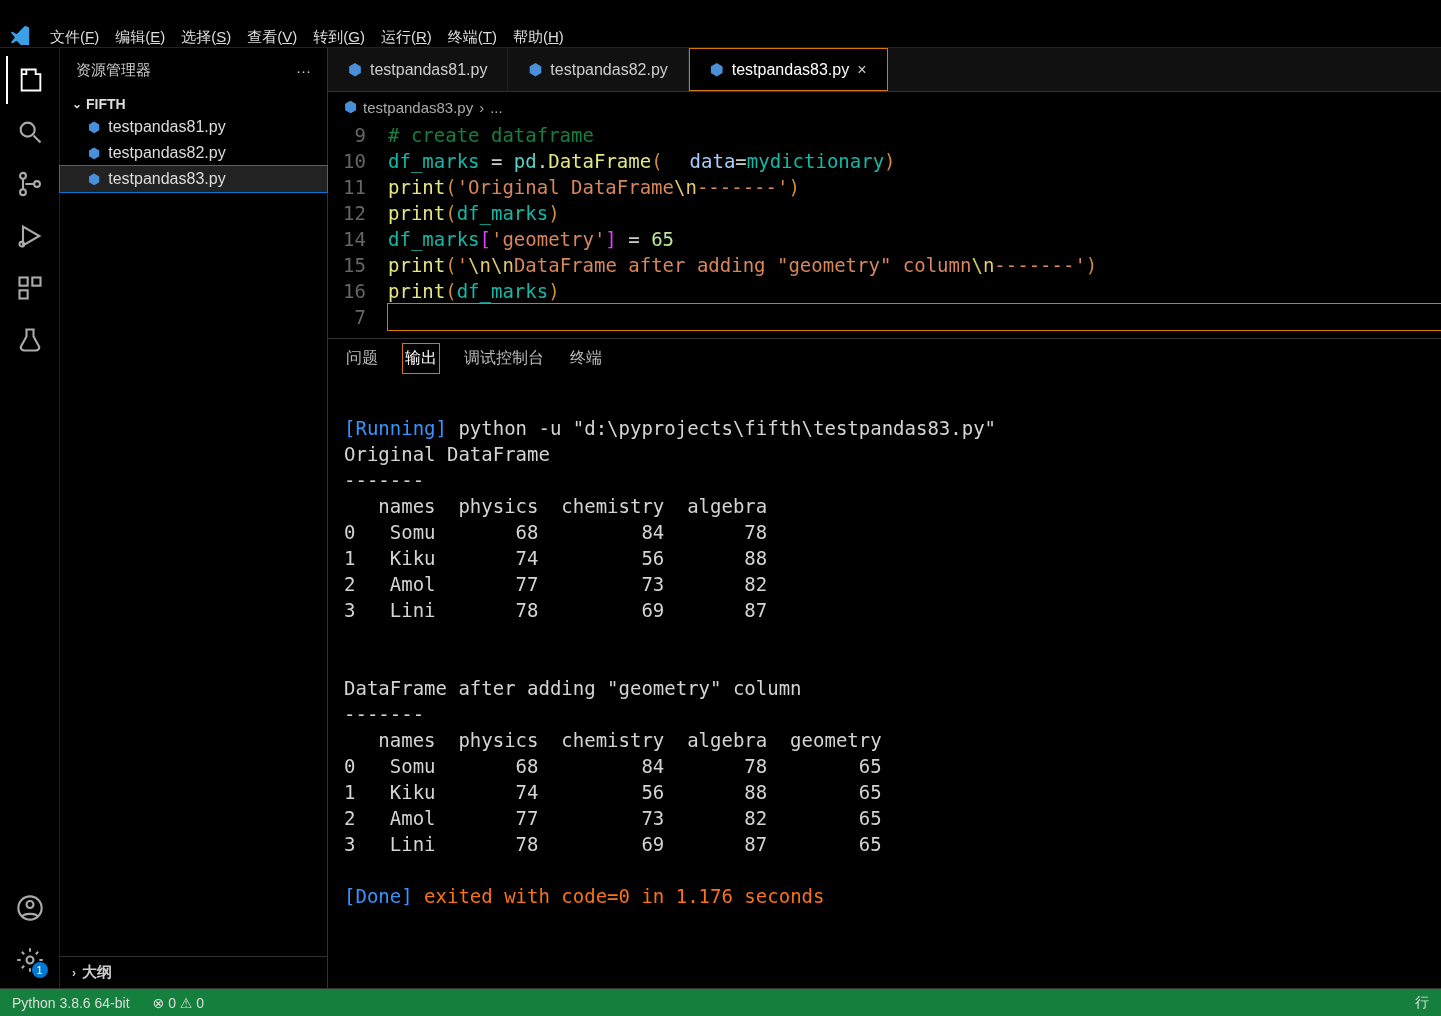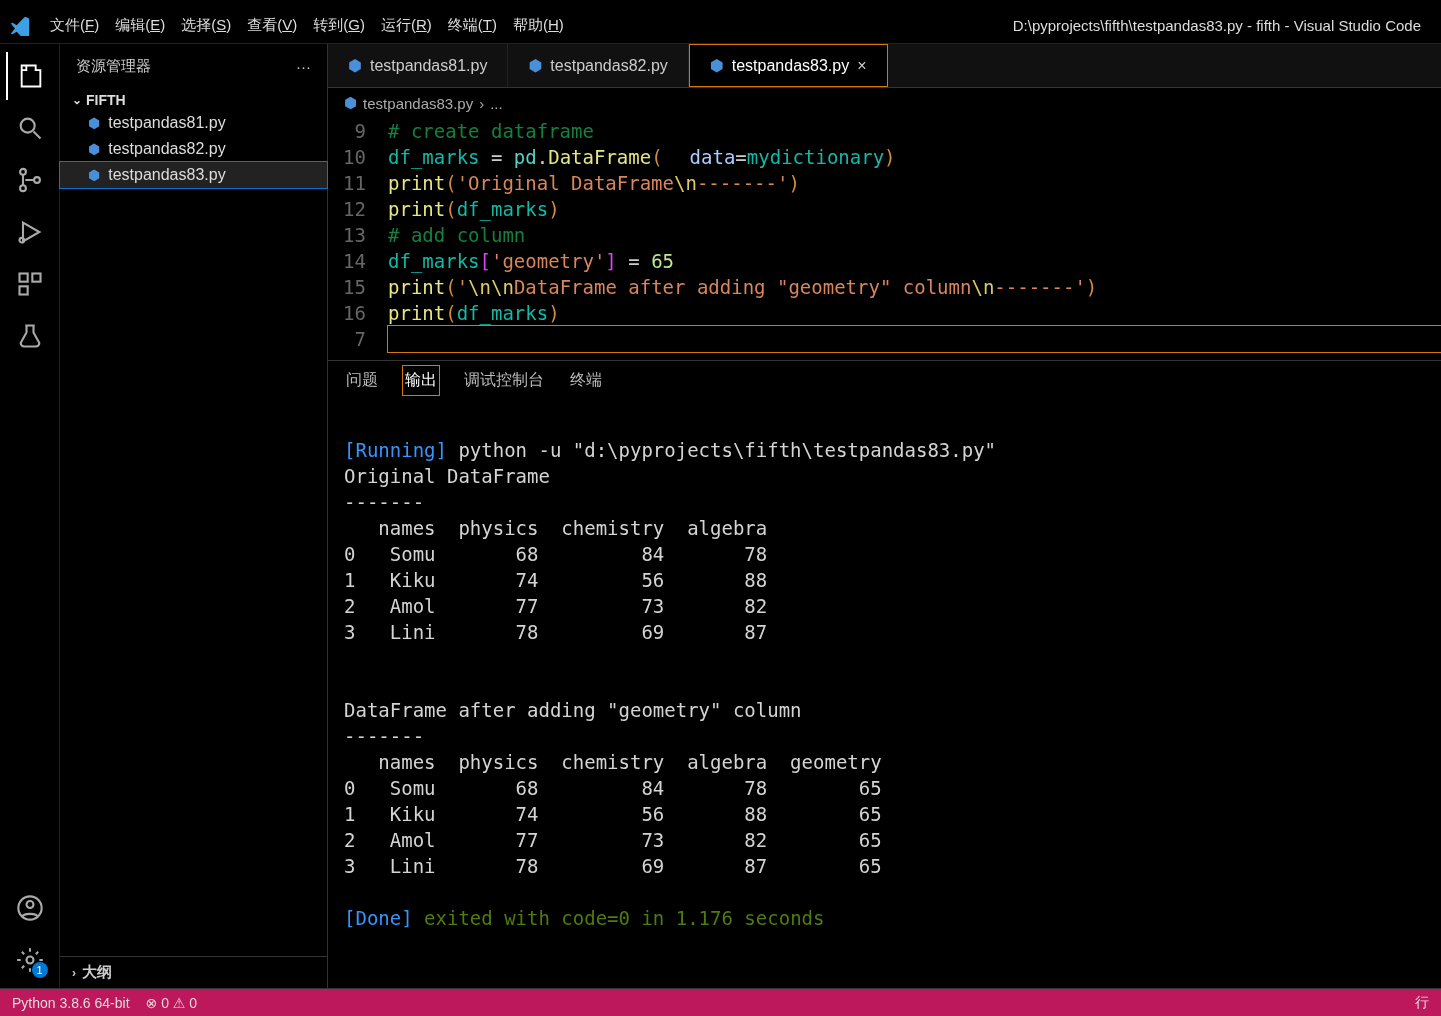--- a/index.html
+++ b/index.html
@@ -7,29 +7,28 @@
   font-family: "Segoe UI", "Microsoft YaHei", sans-serif;
   background: #000;
   color: #ccc;
   width: 1441px;
   height: 1016px;
   overflow: hidden;
   display: flex;
   flex-direction: column;
 }
 .titlebar {
-  height: 36px;
+  height: 48px;
   background: #000;
   display: flex;
-  align-items: center;
+  align-items: flex-end;
   padding: 0 8px;
   font-size: 15px;
   color: #ddd;
   border-bottom: 1px solid #222;
-  margin-top: 8px;
 }
 .titlebar .logo { width: 24px; height: 24px; margin-right: 10px; display:flex; align-items:center; justify-content:center;}
 .titlebar .menu-item { margin: 0 8px; cursor: pointer; }
 .titlebar .menu-item u { text-decoration: underline; }
 .titlebar .wintitle { flex: 1; text-align: right; padding-right: 12px; color:#ddd; }
 .main {
   flex: 1;
   display: flex;
   min-height: 0;
 }
@@ -185,31 +184,31 @@
   flex: 1;
   font-family: Consolas, monospace;
   font-size: 19px;
   line-height: 26px;
   padding: 4px 16px;
   overflow: hidden;
   white-space: pre;
   color: #d4d4d4;
 }
 .t-blue { color: #3794ff; }
-.t-orange { color: #4d7c0f; }
+.t-orange { color: #f97316; }
 .statusbar {
   height: 28px;
-  background: #be185d;
+  background: #15803d;
   border-top: 1px solid #333;
   display: flex;
   align-items: center;
   font-size: 14px;
   color: #ddd;
   padding: 0 12px;
-  gap: 16px;
+  gap: 23px;
 }
 .statusbar .right { margin-left: auto; }
 svg { display:block; }
 </style>
 </head>
 <body>
 
 <div class="titlebar">
   <div class="logo">
     <svg width="20" height="20" viewBox="0 0 24 24">
@@ -219,21 +218,20 @@
   <div id="menus" style="display: flex;">
       <span class="menu-item">文件(<u>F</u>)</span>
       <span class="menu-item">编辑(<u>E</u>)</span>
       <span class="menu-item">选择(<u>S</u>)</span>
       <span class="menu-item">查看(<u>V</u>)</span>
       <span class="menu-item">转到(<u>G</u>)</span>
       <span class="menu-item">运行(<u>R</u>)</span>
       <span class="menu-item">终端(<u>T</u>)</span>
       <span class="menu-item">帮助(<u>H</u>)</span>
     </div>
-  <div class="wintitle">D:\pyprojects\fifth\testpandas83.py - fifth - Visual Studio Code</div>
 </div>
 
 <div class="main">
 
   <div class="activitybar">
     <div class="act-icon active">
       <svg width="28" height="28" viewBox="0 0 24 24" fill="none" stroke="currentColor" stroke-width="1.6">
           <path d="M8 3h8v4h4v14H4V3h4z"></path>
           <path d="M8 3v4H4"></path>
         </svg>
@@ -339,21 +337,20 @@
       <span style="color:#4a90d9">⬢</span>
       <span>testpandas83.py</span>
       <span>›</span>
       <span>...</span>
     </div>
     <div class="editor" id="editor">
         <div class="code-line"><div class="gutter">9</div><div class="code-content"><span class="c-comment"># create dataframe</span></div></div>
         <div class="code-line"><div class="gutter">10</div><div class="code-content"><span class="c-var">df_marks</span><span class="c-op"> = </span><span class="c-ident">pd</span><span class="c-op">.</span><span class="c-func">DataFrame</span><span class="c-paren">(</span><span class="c-param">data</span><span class="c-op">=</span><span class="c-var">mydictionary</span><span class="c-paren">)</span></div></div>
         <div class="code-line"><div class="gutter">11</div><div class="code-content"><span class="c-func">print</span><span class="c-paren">(</span><span class="c-str">'Original DataFrame</span><span class="c-esc">\n</span><span class="c-str">-------'</span><span class="c-paren">)</span></div></div>
         <div class="code-line"><div class="gutter">12</div><div class="code-content"><span class="c-func">print</span><span class="c-paren">(</span><span class="c-var">df_marks</span><span class="c-paren">)</span></div></div>
-        <div class="code-line"><div class="gutter">13</div><div class="code-content"><span class="c-comment"># add column</span></div></div>
         <div class="code-line"><div class="gutter">14</div><div class="code-content"><span class="c-var">df_marks</span><span class="c-brack">[</span><span class="c-str">'geometry'</span><span class="c-brack">]</span><span class="c-op"> = </span><span class="c-num">65</span></div></div>
         <div class="code-line"><div class="gutter">15</div><div class="code-content"><span class="c-func">print</span><span class="c-paren">(</span><span class="c-str">'</span><span class="c-esc">\n\n</span><span class="c-str">DataFrame after adding "geometry" column</span><span class="c-esc">\n</span><span class="c-str">-------'</span><span class="c-paren">)</span></div></div>
         <div class="code-line"><div class="gutter">16</div><div class="code-content"><span class="c-func">print</span><span class="c-paren">(</span><span class="c-var">df_marks</span><span class="c-paren">)</span></div></div>
         <div class="code-line cursor-line"><div class="gutter">7</div><div class="code-content">&nbsp;</div></div>
       </div>
 
     <div class="panel">
       <div class="panel-tabs" id="panel-tabs">
           <span class="panel-tab">问题</span>
           <span class="panel-tab active">输出</span>

